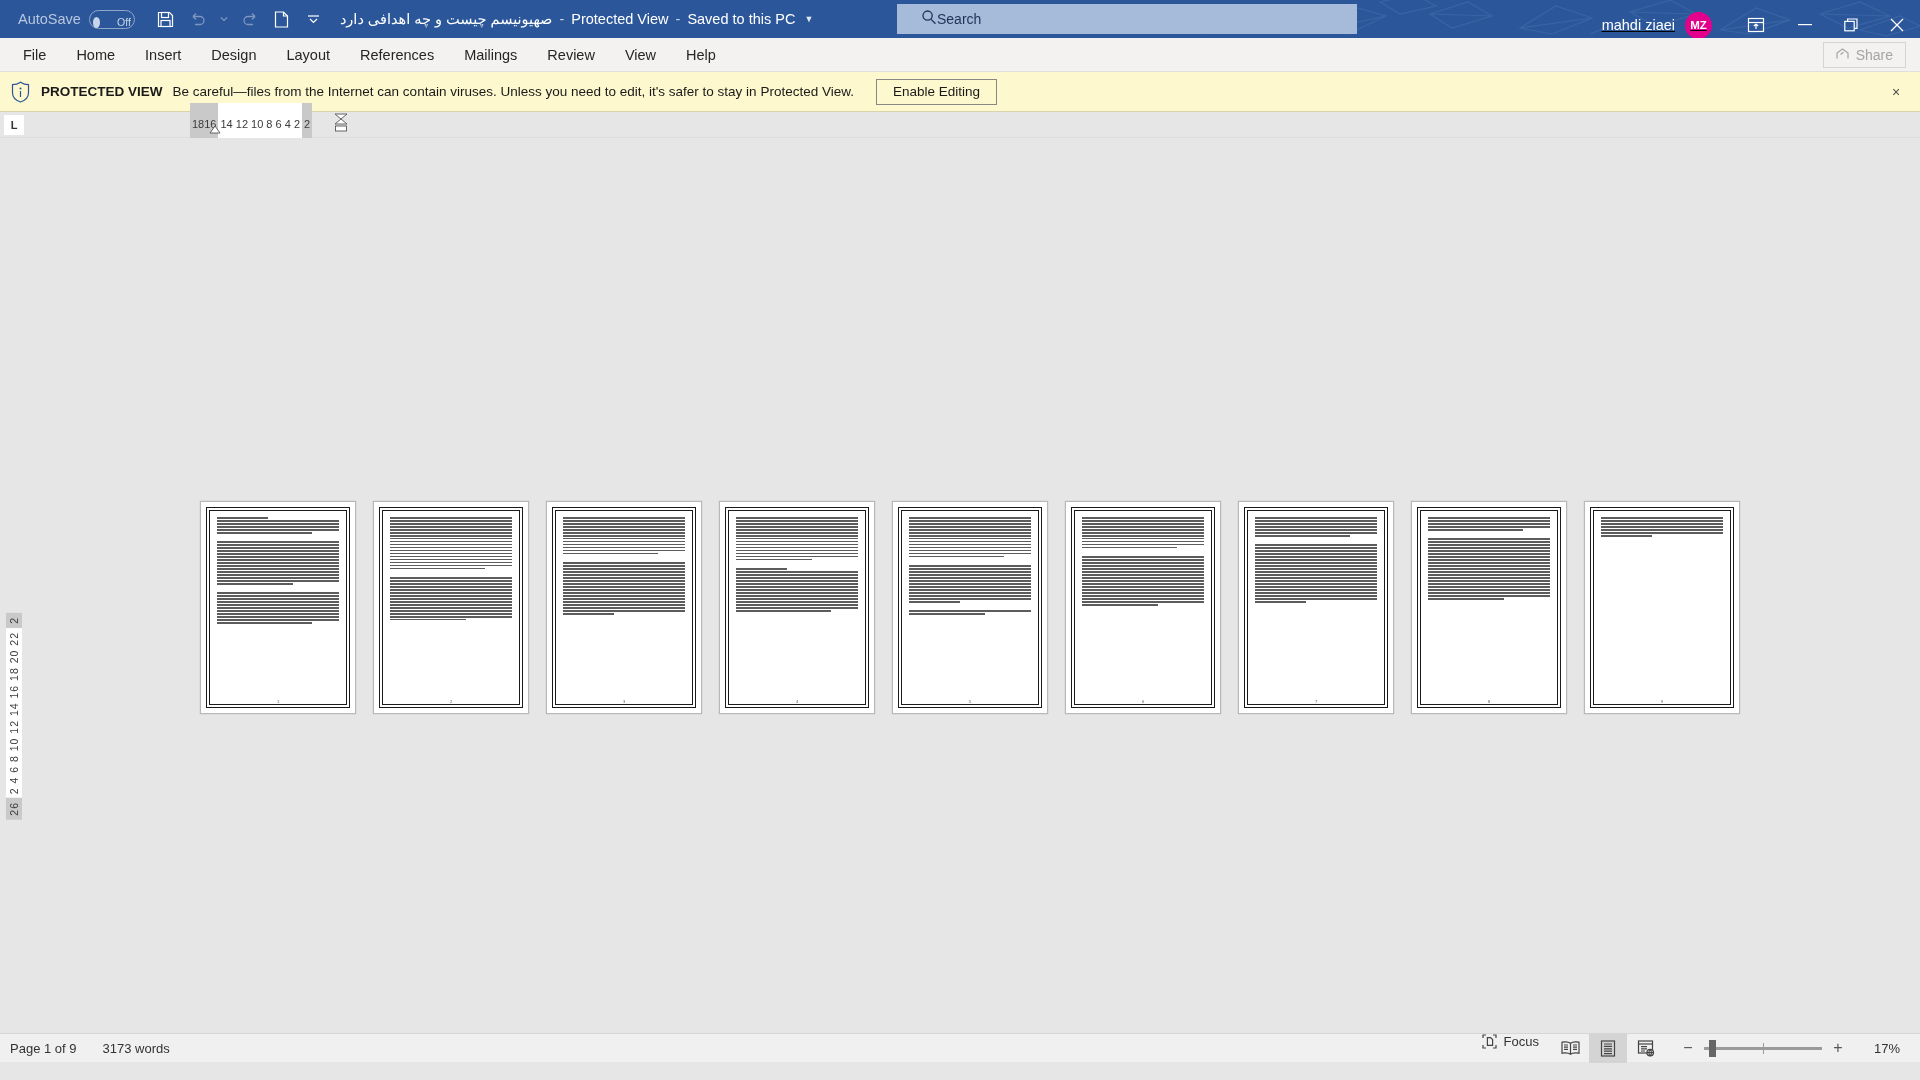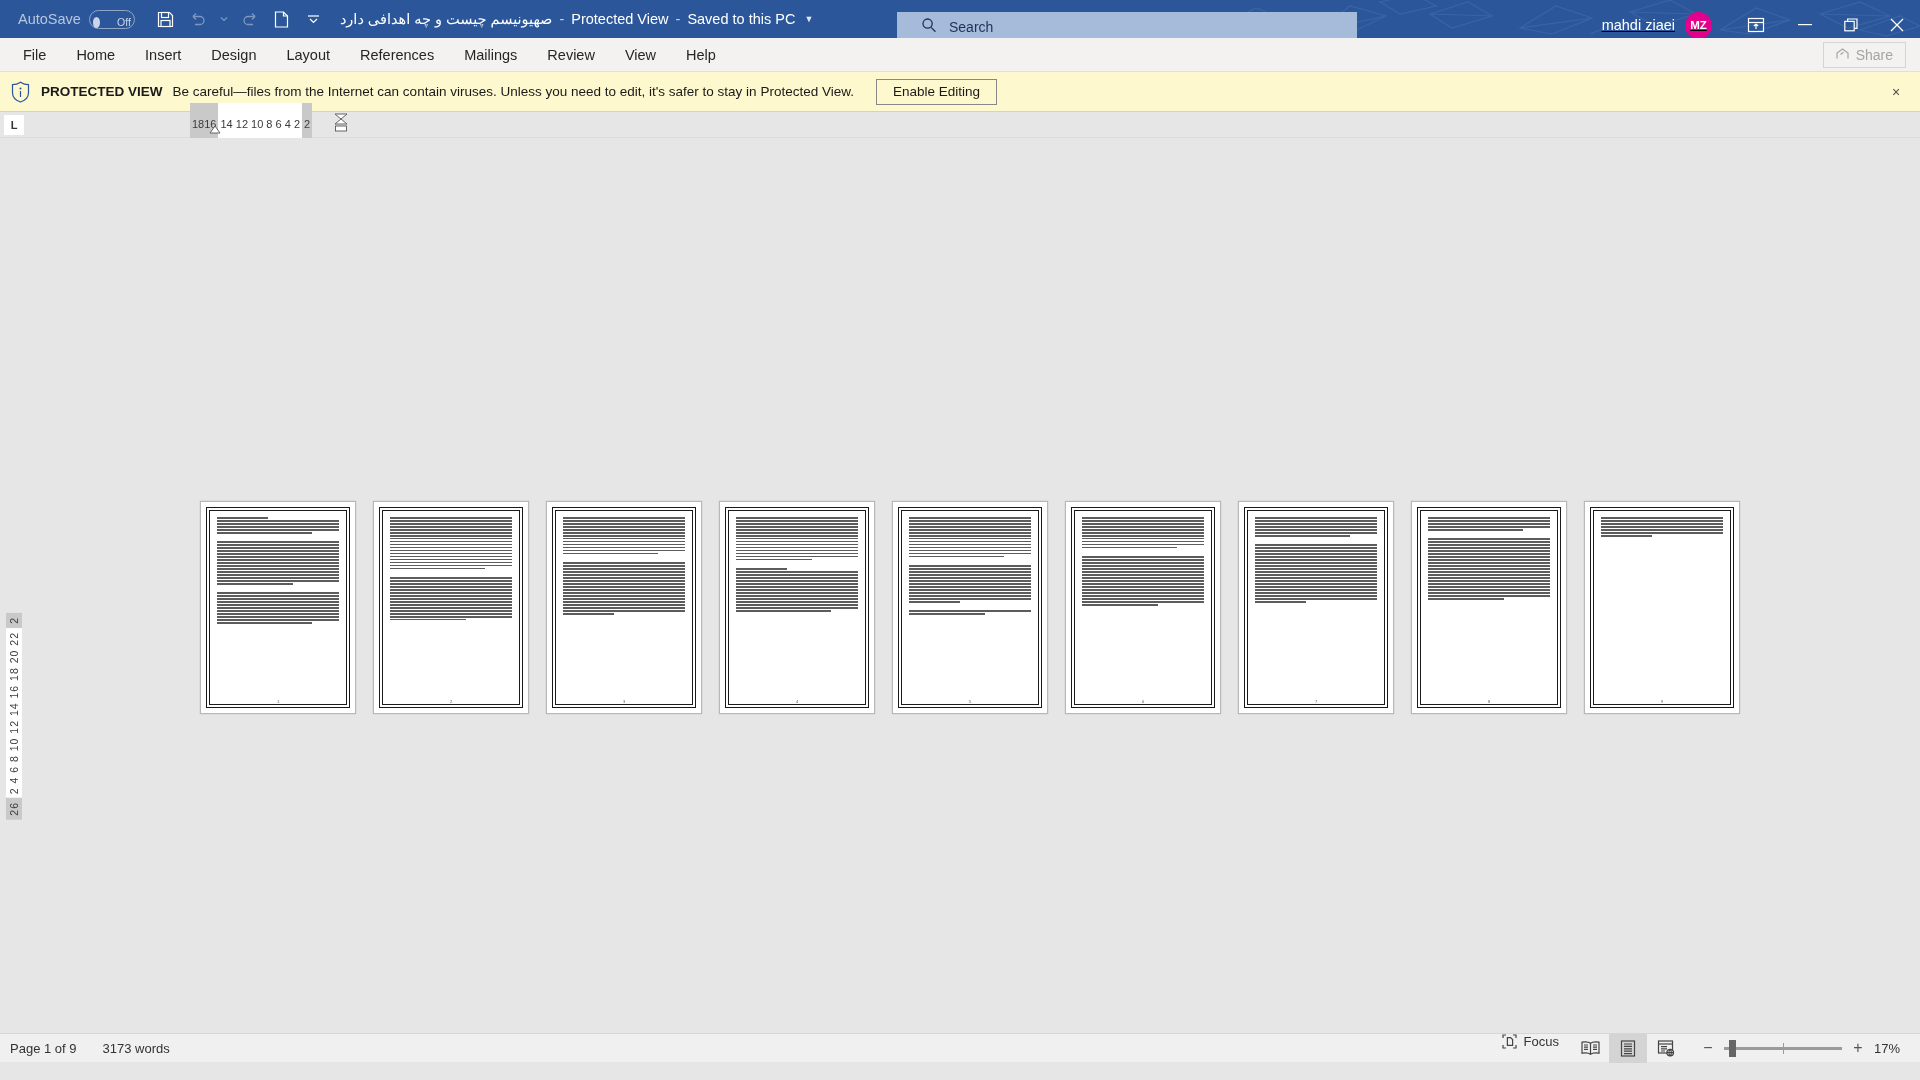--- a/index.html
+++ b/index.html
@@ -61,25 +61,25 @@
     font-size: 14.5px;
     white-space: nowrap;
     display: flex; align-items: center; gap: 7px;
     z-index: 2;
   }
   .doc-title .rtl { direction: rtl; unicode-bidi: embed; }
   .title-sep { color: #c7d3e6; }
   .title-caret { font-size: 9px; color: #dfe7f3; margin-left: 2px; }
   .searchbox {
     position: absolute;
-    left: 897px; top: 12px;
+    left: 897px; top: 4px;
     width: 460px; height: 30px;
     background: #a6bada;
     display: flex; align-items: center;
-    gap: 12px; padding-left: 24px;
+    padding-left: 24px;
     z-index: 2;
   }
   .searchbox .ph { color: #1c3257; font-size: 14px; }
   .user-zone {
     position: absolute; right: 0; top: 0;
     height: 50px;
     display: flex; align-items: center;
     z-index: 2;
     text-decoration: underline;
   }
@@ -286,21 +286,21 @@
     background: #9b9b9b;
   }
   .zoom-mid {
     position: absolute; left: 50%; top: -4px;
     width: 1px; height: 11px; background: #9b9b9b;
   }
   .zoom-thumb {
     position: absolute; left: 5px; top: -7px;
     width: 7px; height: 17px; background: #666;
   }
-  .zoom-pct { margin-left: 0; font-size: 13px; color: #333; width: 34px; }
+  .zoom-pct { margin-left: 20px; font-size: 13px; color: #333; width: 34px; }
 </style>
 </head>
 <body>
 
 <div class="titlebar">
 
   <svg class="titlebar-pattern" viewBox="0 0 720 38" preserveAspectRatio="none">
     <g stroke="#4a73b0" stroke-width="1.2" fill="none">
       <path d="M20 26 L56 8 L86 20 L48 32 Z M20 26 L86 20 M0 34 L22 27"></path>
       <path d="M120 30 L150 6 L186 16 L148 34 Z M120 30 L186 16"></path>

